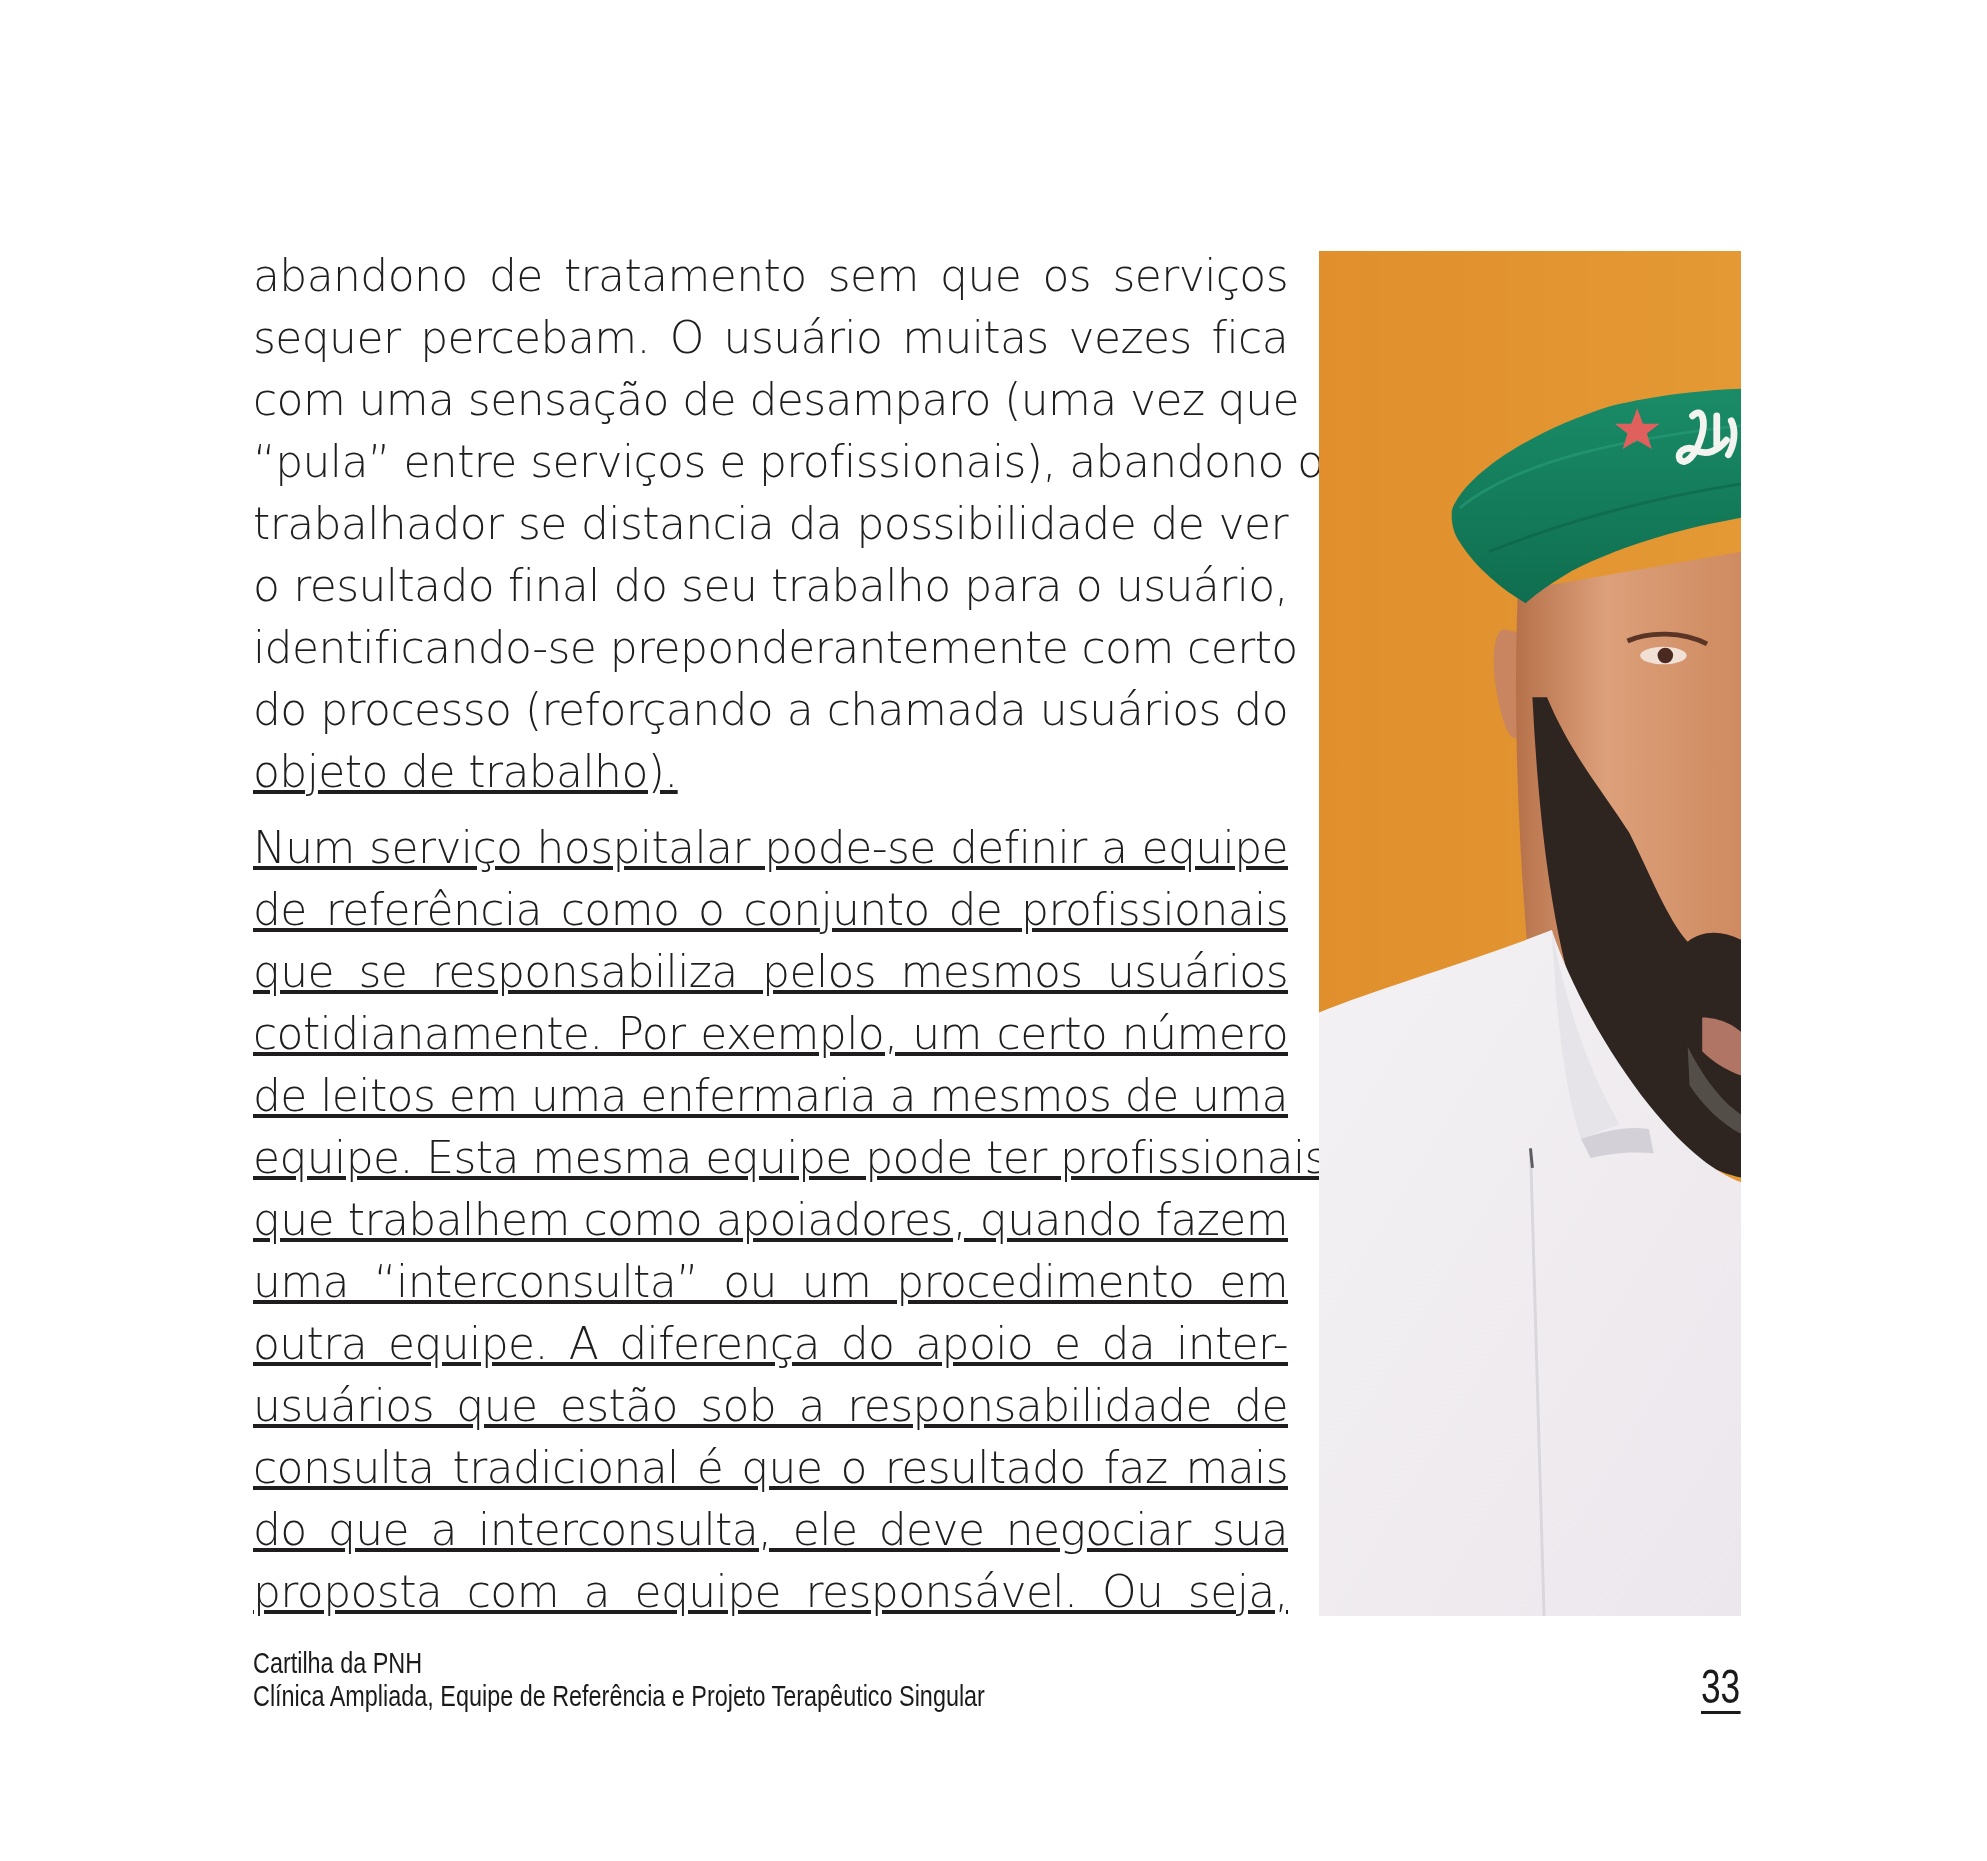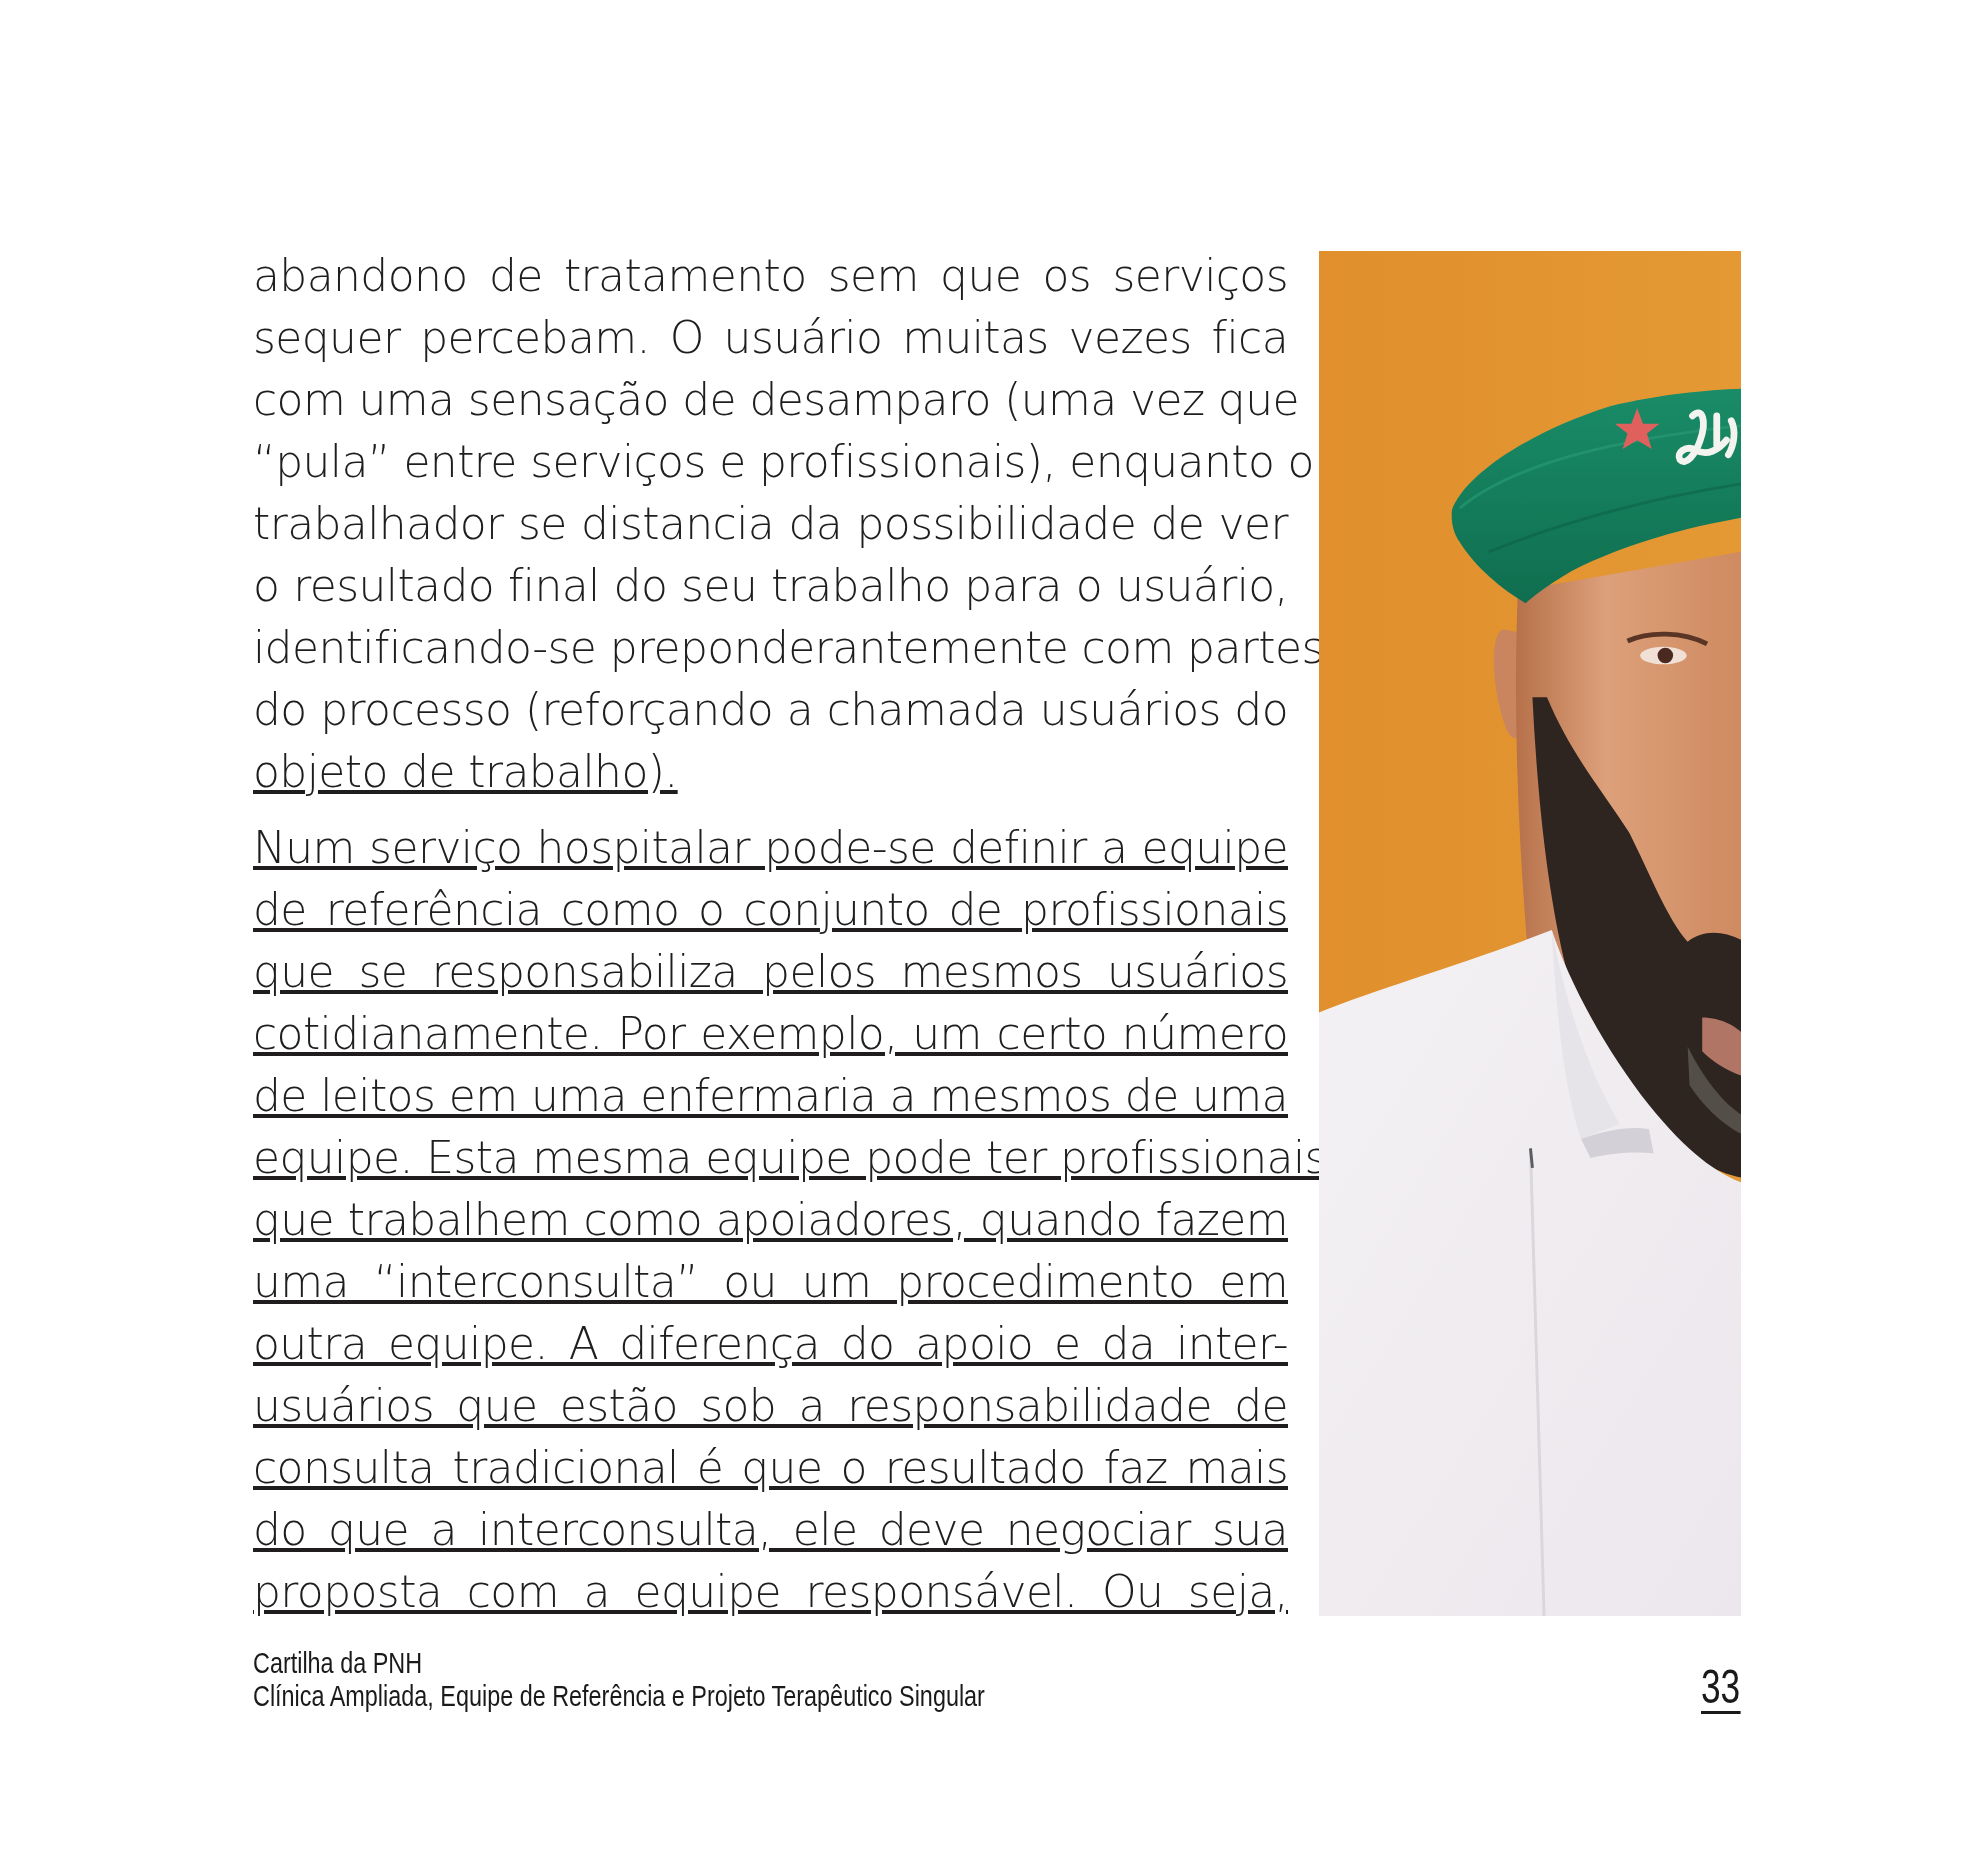--- a/index.html
+++ b/index.html
@@ -93,24 +93,24 @@
 </head>
 <body>
 
 <div class="page">
 
   <div class="body-text">
     <p class="para">
       <span class="line">abandono de tratamento sem que os serviços</span>
       <span class="line">sequer percebam. O usuário muitas vezes fica</span>
       <span class="line">com uma sensação de desamparo (uma vez que</span>
-      <span class="line">“pula” entre serviços e profissionais), enquanto o</span>
+      <span class="line">“pula” entre serviços e profissionais), abandono o</span>
       <span class="line">trabalhador se distancia da possibilidade de ver</span>
       <span class="line">o resultado final do seu trabalho para o usuário,</span>
-      <span class="line">identificando-se preponderantemente com partes</span>
+      <span class="line">identificando-se preponderantemente com certo</span>
       <span class="line">do processo (reforçando a chamada usuários do</span>
       <span class="line last">objeto de trabalho).</span>
     </p>
     <p class="para">
       <span class="line">Num serviço hospitalar pode-se definir a equipe</span>
       <span class="line">de referência como o conjunto de profissionais</span>
       <span class="line">que se responsabiliza pelos mesmos usuários</span>
       <span class="line">cotidianamente. Por exemplo, um certo número</span>
       <span class="line">de leitos em uma enfermaria a mesmos de uma</span>
       <span class="line">equipe. Esta mesma equipe pode ter profissionais</span>

